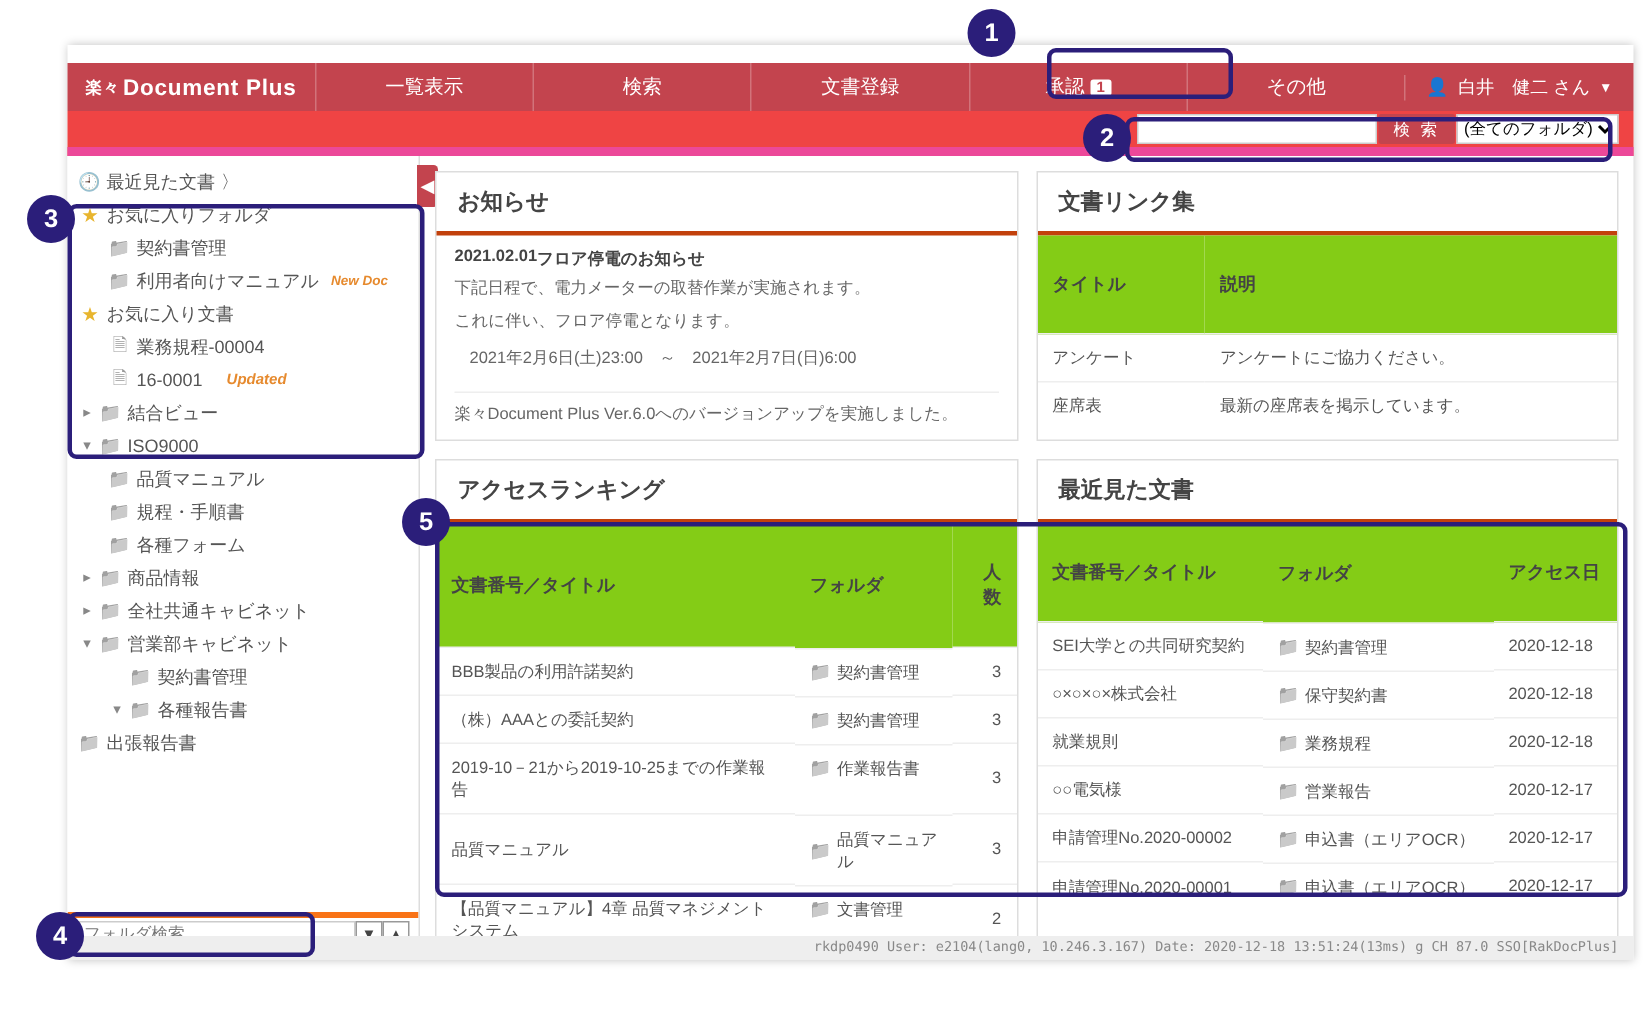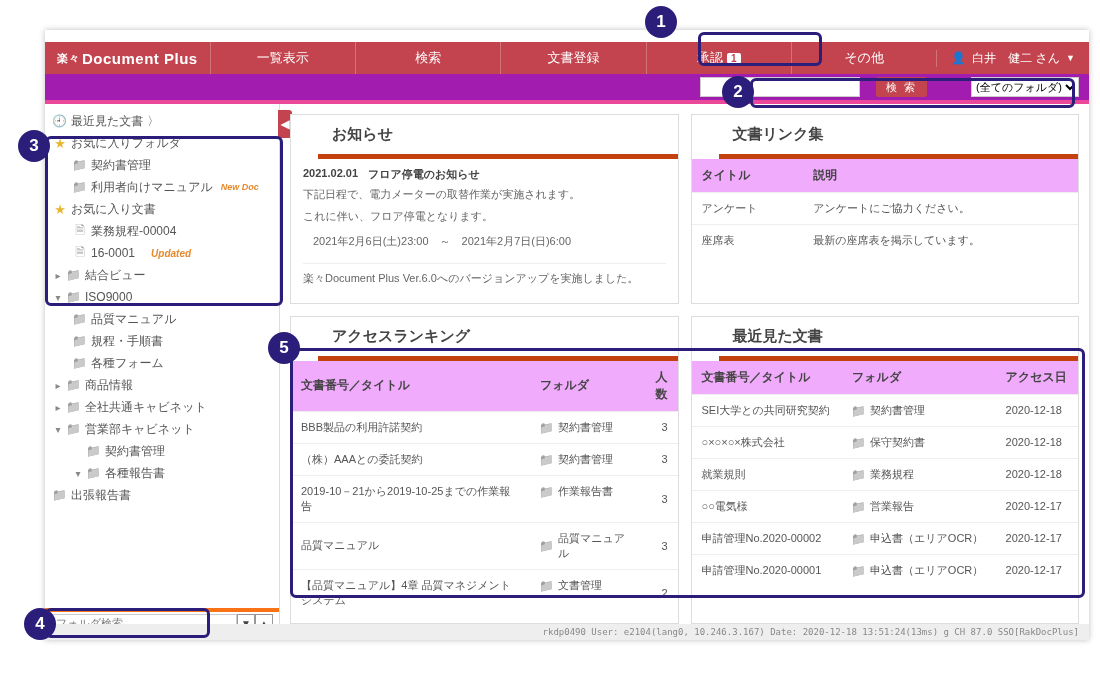--- a/index.html
+++ b/index.html
@@ -9,24 +9,24 @@
   .hdr { display: flex; height: 32px; background: #c3444e; color: #fff; align-items: center; margin-top: 12px; }
   .logo { display: flex; align-items: center; padding: 0 12px; font-weight: bold; font-size: 15px; letter-spacing: .5px; }
   .logo .rk { font-size: 11px; margin-right: 2px; }
   .nav { display: flex; flex: 1; height: 100%; }
   .nav-item { flex: 1; display: flex; align-items: center; justify-content: center; border-left: 1px solid rgba(255,255,255,.25); cursor: pointer; font-size: 13px; }
   .nav-item.approve { position: relative; }
   .badge { background: #fff; color: #c3444e; font-size: 10px; padding: 0 4px; border-radius: 2px; margin-left: 4px; font-weight: bold; }
   .user { display: flex; align-items: center; padding: 0 14px; gap: 6px; border-left: 1px solid rgba(255,255,255,.25); font-size: 12px; }
   .caret { font-size: 9px; }
   
-  .sbar { display: flex; align-items: center; justify-content: flex-end; height: 30px; padding: 0 10px; gap: 16px; background: #a21caf; border-bottom: 4px solid #ec4899; position: relative; }
+  .sbar { display: flex; align-items: center; justify-content: flex-end; height: 30px; padding: 0 10px; gap: 1px; background: #ef4444; border-bottom: 6px solid #ec4899; position: relative; }
   .sinput { width: 160px; height: 20px; border: 1px solid #ccc; background: #fff; padding: 0 4px; font-size: 11px; }
   .sbtn { background: #c3444e; color: #fff; border: none; height: 20px; padding: 0 10px; font-size: 11px; border-radius: 2px; cursor: pointer; letter-spacing: 2px; }
-  .fsel { height: 20px; border: 1px solid #ccc; font-size: 11px; background: #fff; margin-left: 28px; }
+  .fsel { height: 20px; border: 1px solid #ccc; font-size: 11px; background: #fff; }
   
   .body { display: flex; height: 530px; }
   .side { width: 235px; background: #fff; border-right: 1px solid #ddd; position: relative; overflow: hidden; display: flex; flex-direction: column; }
   .side-handle { position: absolute; left: 233px; top: 80px; width: 14px; height: 28px; background: #c3444e; color: #fff; display: flex; align-items: center; justify-content: center; cursor: pointer; border-radius: 0 3px 3px 0; font-size: 12px; }
   .tree { flex: 1; overflow: auto; padding: 6px 0; }
   .trow { display: flex; align-items: center; height: 22px; padding-left: 8px; gap: 4px; cursor: pointer; white-space: nowrap; color: #555; }
   .trow .tw { width: 10px; text-align: center; font-size: 10px; color: #888; }
   .ic { width: 14px; height: 14px; display: inline-flex; align-items: center; justify-content: center; color: #9a9a9a; }
   .ic.folder::before { content: "📁"; font-size: 12px; filter: grayscale(1) brightness(.9); }
   .ic.file::before { content: "🗎"; font-size: 12px; }
@@ -36,27 +36,27 @@
   .tag-new { font-size: 9px; font-style: italic; color: #e68a2e; margin-left: 4px; font-weight: bold; }
   .tag-upd { font-size: 10px; font-style: italic; color: #e68a2e; margin-left: 12px; font-weight: bold; }
   .indent1 { padding-left: 28px; }
   .indent2 { }
   .side-foot { display: flex; align-items: center; border-top: 4px solid #f97316; height: 26px; padding: 0 6px; gap: 0; }
   .fsearch { flex: 1; height: 18px; border: 1px solid #ccc; font-size: 11px; padding: 0 4px; }
   .tri { width: 18px; height: 18px; display: flex; align-items: center; justify-content: center; border: 1px solid #999; cursor: pointer; font-size: 10px; }
   
   .main { flex: 1; padding: 10px; display: grid; grid-template-columns: 1fr 1fr; grid-template-rows: auto auto; gap: 12px; position: relative; overflow: hidden; }
   .panel { border: 1px solid #ddd; background: #fff; display: flex; flex-direction: column; }
-  .ptitle { font-size: 15px; font-weight: bold; padding: 10px 14px; border-bottom: 5px solid #c2410c; margin-left: 27px; }
+  .ptitle { font-size: 15px; font-weight: bold; padding: 10px 14px; border-bottom: 3px solid #c2410c; }
   .pbody { padding: 8px 12px; font-size: 11px; overflow: hidden; }
-  .notice h4 { font-size: 11px; font-weight: bold; display: flex; gap: 10px; color: #444; }
+  .notice h4 { font-size: 11px; font-weight: bold; display: flex; color: #444; }
   .notice p { font-size: 11px; color: #666; line-height: 1.6; margin-top: 4px; }
   .notice .sched { margin: 8px 0 12px 10px; }
   .tbl { width: 100%; border-collapse: collapse; }
-  .tbl th { text-align: left; font-size: 12px; font-weight: bold; background: #f0abfc; padding: 8px 10px; margin-top: 24px; }
+  .tbl th { text-align: left; font-size: 12px; font-weight: bold; background: #84cc16; padding: 24px 10px; margin-top: 24px; }
   .tbl td { padding: 8px 10px; border-top: 1px solid #eee; font-size: 11px; color: #555; }
   .fcell { display: flex; align-items: center; gap: 4px; }
   .footer { position: absolute; bottom: 0; left: 0; right: 0; height: 16px; background: #eee; font-size: 9px; color: #888; display: flex; align-items: center; justify-content: flex-end; padding: 0 10px; font-family: monospace; }
   
   .bubble { position: absolute; width: 32px; height: 32px; background: #2b1e7a; color: #fff; border-radius: 50%; display: flex; align-items: center; justify-content: center; font-weight: bold; font-size: 17px; z-index: 40; }
   .abox { position: absolute; border: 3px solid #2b1e7a; border-radius: 6px; z-index: 30; pointer-events: none; }
 </style>
 </head>
 <body>
 

